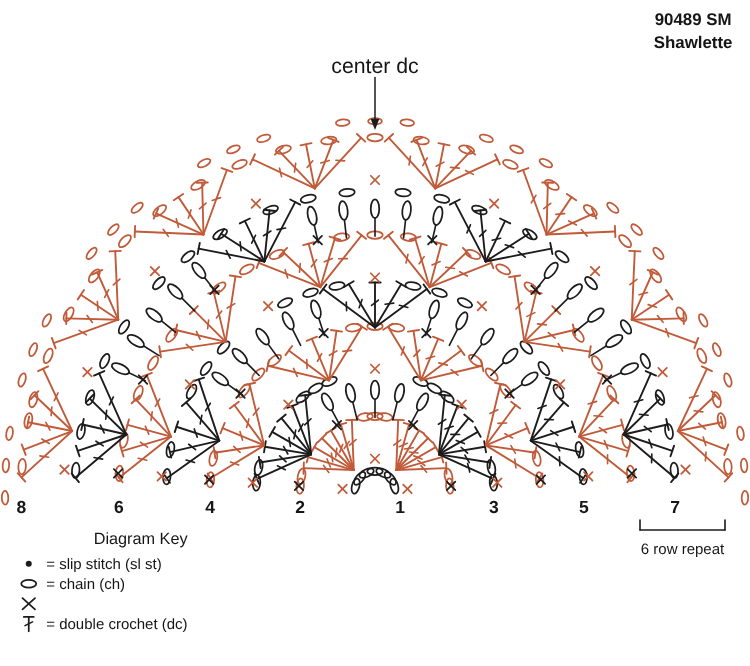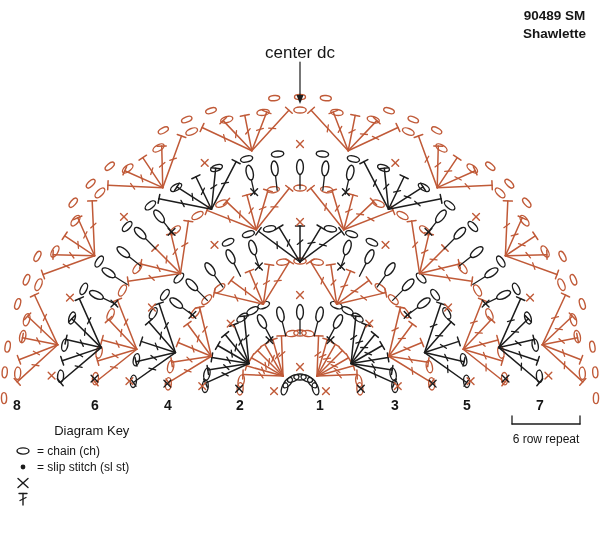--- a/index.html
+++ b/index.html
@@ -808,37 +808,38 @@
     <div class="row-num" style="left: 17px;">8</div>
   </div>
 
 <div class="repeat-label">6 row repeat</div>
 
 <div class="key">
   <div class="key-title">Diagram Key</div>
   <div id="key-items">
       <div class="key-row">
         <svg width="18" height="14" class="key-sym">
+          <circle cx="9" cy="7" r="2.4" fill="#1c1c1c"></circle>
+        </svg>
+        <span>= slip stitch (sl st)</span>
+      </div>
+      <div class="key-row">
+        <svg width="18" height="14" class="key-sym">
           <ellipse cx="9" cy="7" rx="6" ry="3.1" fill="none" stroke="#1c1c1c" stroke-width="1.4"></ellipse>
         </svg>
         <span>= chain (ch)</span>
-      </div>
-      <div class="key-row">
-        <svg width="18" height="14" class="key-sym">
-          <circle cx="9" cy="7" r="2.4" fill="#1c1c1c"></circle>
-        </svg>
-        <span>= slip stitch (sl st)</span>
       </div>
       <div class="key-row">
         <svg width="18" height="14" class="key-sym">
           <line x1="4" y1="2.5" x2="14" y2="11.5" stroke="#1c1c1c" stroke-width="1.4" stroke-linecap="round"></line>
           <line x1="4" y1="11.5" x2="14" y2="2.5" stroke="#1c1c1c" stroke-width="1.4" stroke-linecap="round"></line>
         </svg>
       </div>
       <div class="key-row">
         <svg width="18" height="14" class="key-sym">
           <line x1="9" y1="1.5" x2="9" y2="13" stroke="#1c1c1c" stroke-width="1.4" stroke-linecap="round"></line>
           <line x1="5" y1="1.5" x2="13" y2="1.5" stroke="#1c1c1c" stroke-width="1.4" stroke-linecap="round"></line>
           <line x1="6" y1="8.5" x2="12" y2="5.5" stroke="#1c1c1c" stroke-width="1.3" stroke-linecap="round"></line>
         </svg>
+        <span>= double crochet (dc)</span>
       </div>
     </div>
 </div>
 
 </body></html>

